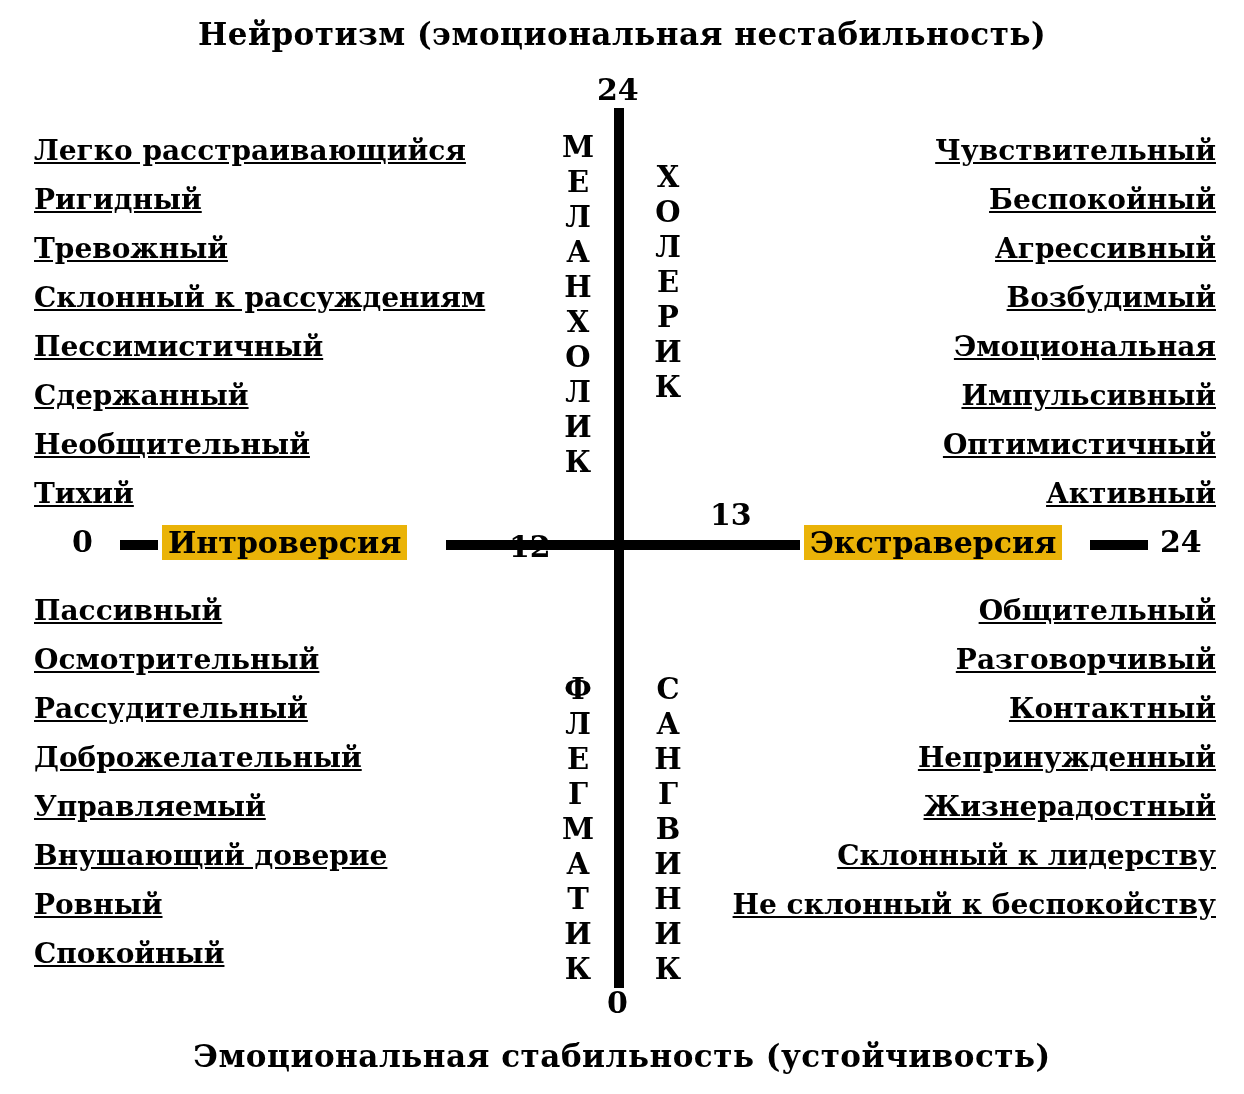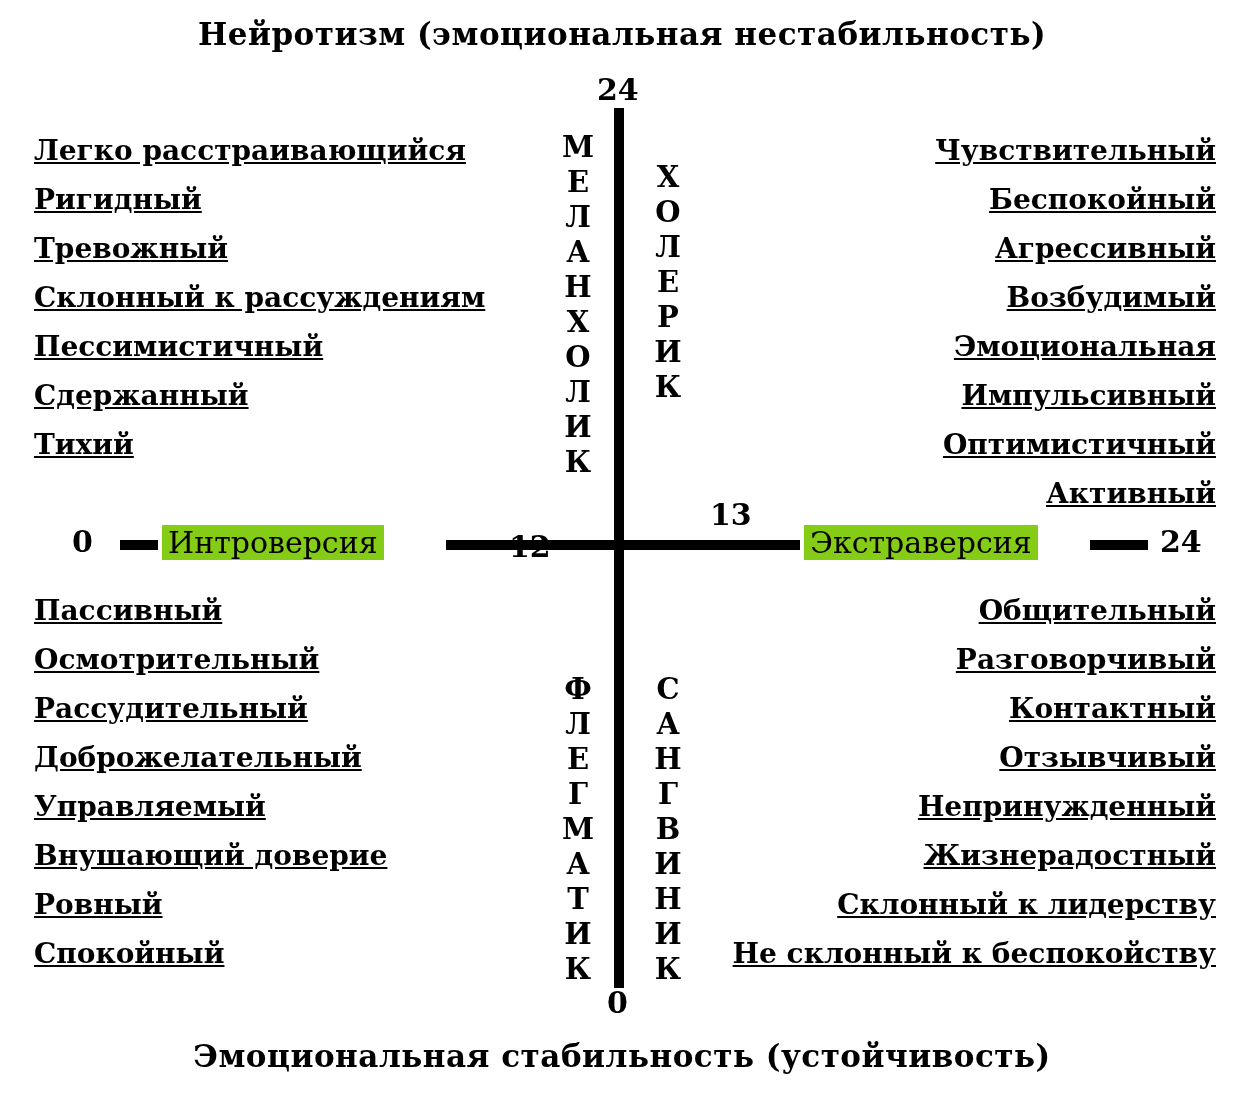--- a/index.html
+++ b/index.html
@@ -80,23 +80,23 @@
     top: 530px;
     height: 30px;
     background: #ffffff;
   }
   #gap-left  { left: 158px; width: 288px; }
   #gap-right { left: 800px; width: 290px; }
 
   .h-axis-label {
     position: absolute;
     top: 525px;
-    font-weight: normal;
+    font-weight: bold;
     font-size: 30px;
-    background: #84cc16;
+    background: #eab308;
     padding: 0 6px;
   }
   #label-introversion { left: 162px; }
   #label-extraversion { left: 804px; }
 
   
   .quad-name {
     position: absolute;
     font-weight: bold;
     font-size: 29px;
@@ -161,20 +161,21 @@
 
   <div class="quad-name" id="quad-sanguine">САНГВИНИК</div>
 
   <div class="traits left" id="traits-tl">
     <div>Легко расстраивающийся</div>
     <div>Ригидный</div>
     <div>Тревожный</div>
     <div>Склонный к рассуждениям</div>
     <div>Пессимистичный</div>
     <div>Сдержанный</div>
+    <div>Необщительный</div>
     <div>Тихий</div>
   </div>
 
   <div class="traits right" id="traits-tr">
     <div>Чувствительный</div>
     <div>Беспокойный</div>
     <div>Агрессивный</div>
     <div>Возбудимый</div>
     <div>Эмоциональная</div>
     <div>Импульсивный</div>
@@ -190,21 +191,20 @@
     <div>Управляемый</div>
     <div>Внушающий доверие</div>
     <div>Ровный</div>
     <div>Спокойный</div>
   </div>
 
   <div class="traits right" id="traits-br">
     <div>Общительный</div>
     <div>Разговорчивый</div>
     <div>Контактный</div>
-    <div>Отзывчивый</div>
     <div>Непринужденный</div>
     <div>Жизнерадостный</div>
     <div>Склонный к лидерству</div>
     <div>Не склонный к беспокойству</div>
   </div>
 
   <div class="scale-num" id="num-bottom">0</div>
 
   <div class="axis-title" id="title-bottom">Эмоциональная стабильность (устойчивость)</div>
 

